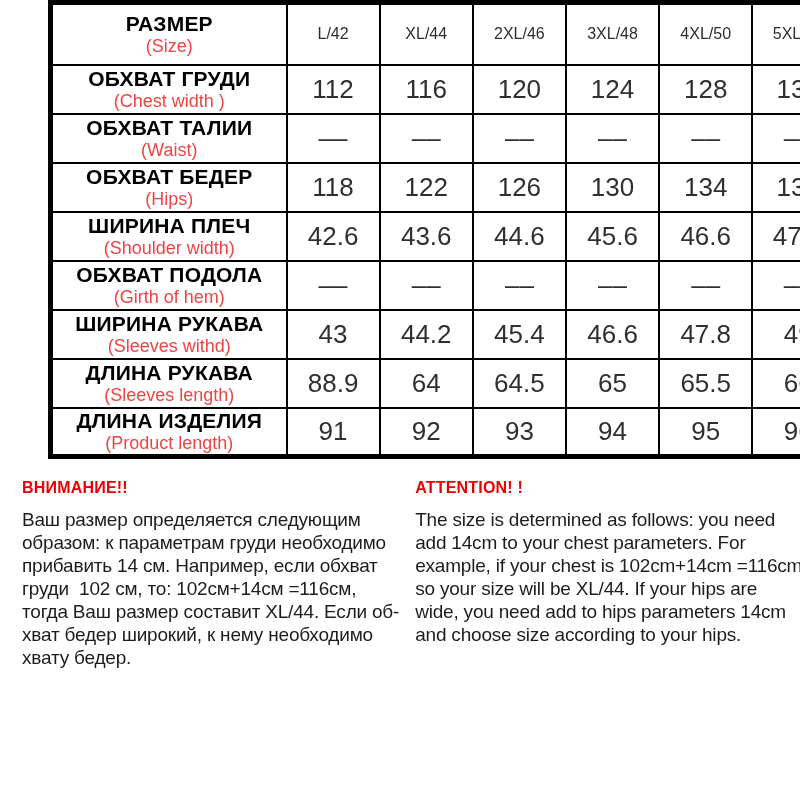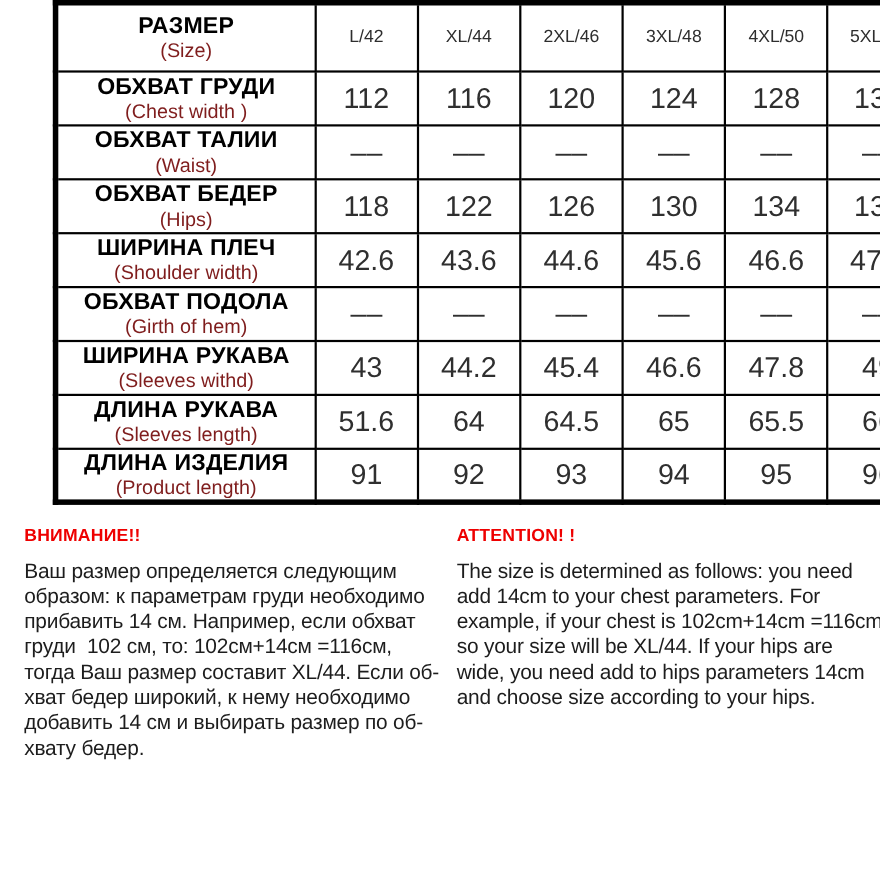--- a/index.html
+++ b/index.html
@@ -11,21 +11,21 @@
     border:5px solid #000;margin-left:48px; }
   table.size-table col.c-label { width:236px; }
   table.size-table td { border:2px solid #000; text-align:center;
     vertical-align:middle; padding:0; }
   table.size-table tr { height:49px; }
   table.size-table tr.hdr { height:62px; }
 
   .row-label .ru { display:block; font-weight:bold; font-size:21px;
     letter-spacing:0.2px; color:#000; line-height:24px; }
   .row-label .en { display:block; font-weight:normal; font-size:18px;
-    color:#7f1d1d; line-height:21px; }
+    color:#ef4444; line-height:21px; }
   .size-col { font-size:16px; color:#2e2e2e; }
   .num { font-size:26px; color:#2f2f2f; }
 
   
   .notes { display:flex; padding:14px 8px 0 22px; gap:16px; }
   .note-col.left  { flex:0 0 376px; }
   .note-col.right { flex:1 1 auto; }
   .note-heading { font-weight:bold; font-size:16px; line-height:30px;
     margin-bottom:5px; letter-spacing:0.2px; }
   .note-line { font-size:19px; line-height:23px; color:#1d1d1d;
@@ -134,21 +134,21 @@
     <td class="num">46.6</td>
     <td class="num">47.8</td>
     <td class="num">49</td>
   </tr>
 
   <tr>
     <td class="row-label">
       <span class="ru">ДЛИНА РУКАВА</span>
       <span class="en">(Sleeves length)</span>
     </td>
-    <td class="num">51.6</td>
+    <td class="num">88.9</td>
     <td class="num">64</td>
     <td class="num">64.5</td>
     <td class="num">65</td>
     <td class="num">65.5</td>
     <td class="num">66</td>
   </tr>
 
   <tr>
     <td class="row-label">
       <span class="ru">ДЛИНА ИЗДЕЛИЯ</span>
@@ -166,21 +166,20 @@
 
 <div class="notes">
   <div class="note-col left">
     <div class="note-heading" id="ru-heading" style="color: rgb(238, 0, 0);">ВНИМАНИЕ!!</div>
     <div class="note-line">Ваш размер определяется следующим</div>
     <div class="note-line">образом: к параметрам груди необходимо</div>
     <div class="note-line">прибавить 14 см. Например, если обхват</div>
     <div class="note-line">груди  102 см, то: 102см+14см =116см,</div>
     <div class="note-line">тогда Ваш размер составит XL/44. Если об-</div>
     <div class="note-line">хват бедер широкий, к нему необходимо</div>
-    <div class="note-line">добавить 14 см и выбирать размер по об-</div>
     <div class="note-line">хвату бедер.</div>
   </div>
   <div class="note-col right">
     <div class="note-heading" id="en-heading" style="color: rgb(238, 0, 0);">ATTENTION! !</div>
     <div class="note-line">The size is determined as follows: you need</div>
     <div class="note-line">add 14cm to your chest parameters. For</div>
     <div class="note-line">example, if your chest is 102cm+14cm =116cm</div>
     <div class="note-line">so your size will be XL/44. If your hips are</div>
     <div class="note-line">wide, you need add to hips parameters 14cm</div>
     <div class="note-line">and choose size according to your hips.</div>

